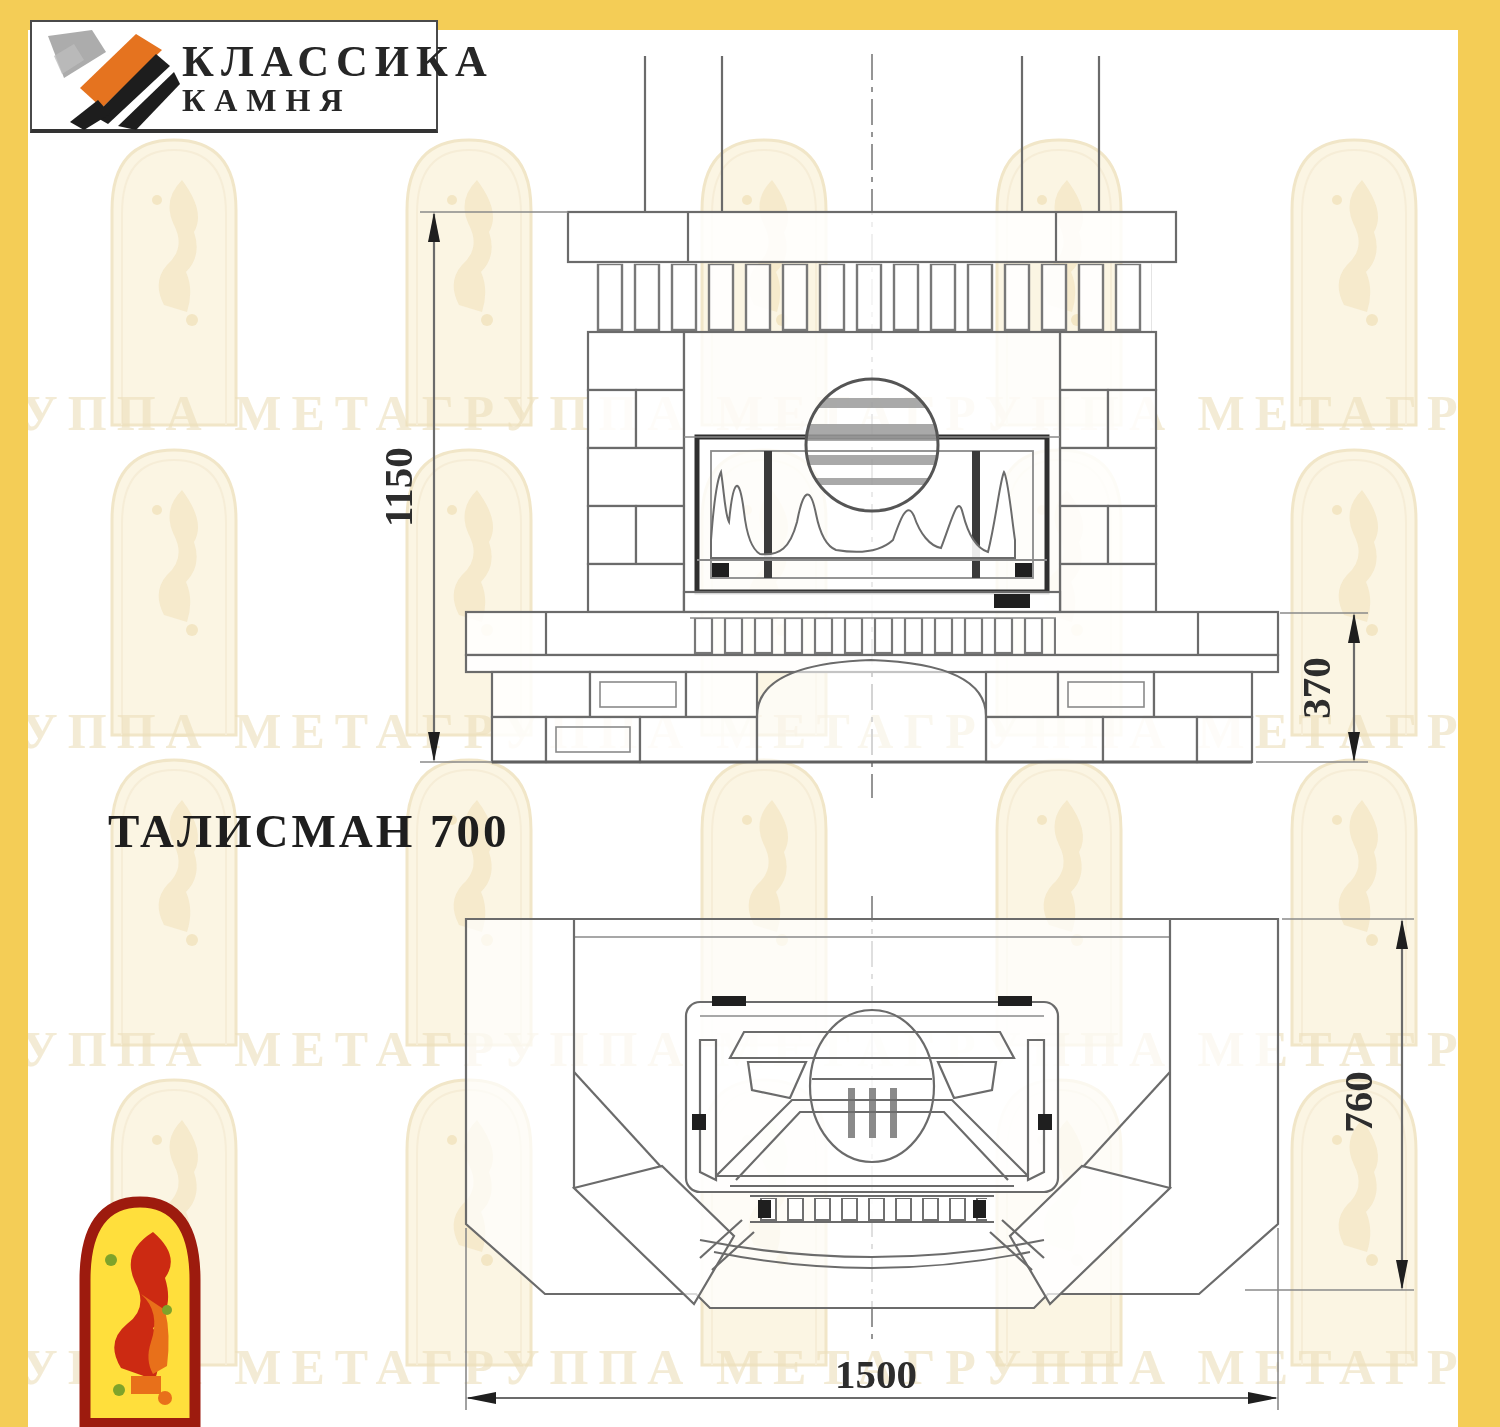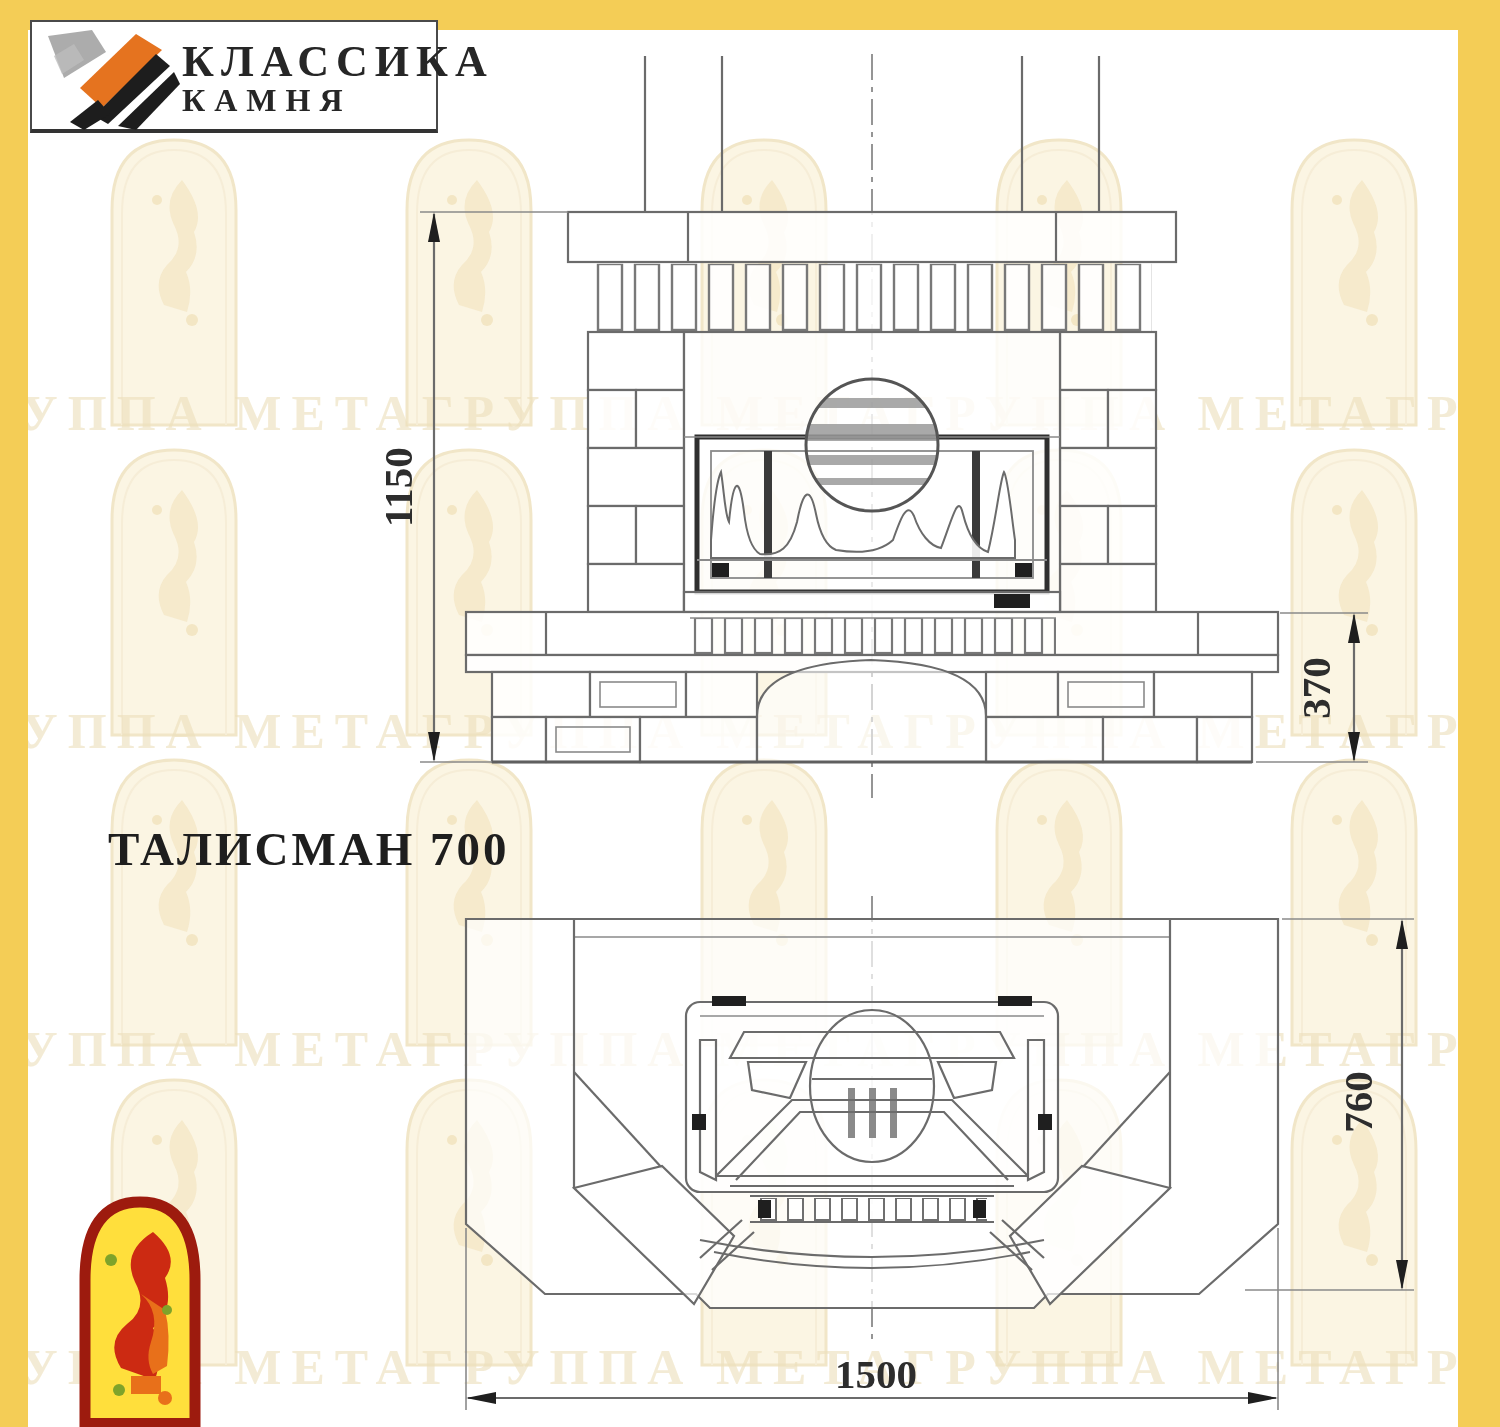--- a/index.html
+++ b/index.html
@@ -19,21 +19,21 @@
     box-sizing:border-box;
   }
   #logo-box svg{position:absolute;left:8px;top:4px;}
   .brand-line{
     position:absolute;left:150px;color:#262626;
     font-family:"Liberation Serif",serif;font-weight:bold;white-space:nowrap;
   }
   #brand-line1{top:14px;font-size:44px;letter-spacing:7px;}
   #brand-line2{top:60px;font-size:32px;letter-spacing:9px;}
   #model-title{
-    position:absolute;left:108px;top:822px;
+    position:absolute;left:108px;top:804px;
     font-size:47px;font-weight:bold;letter-spacing:3px;color:#1e1e1e;
     font-family:"Liberation Serif",serif;white-space:nowrap;
   }
   .dim-text{
     font-family:"Liberation Serif",serif;font-size:41px;fill:#2d2d2d;font-weight:bold;
   }
   .wm-text{
     font-family:"Liberation Serif",serif;font-weight:bold;font-size:50px;
     fill:#EDE0BC;opacity:0.62;letter-spacing:10px;
   }

